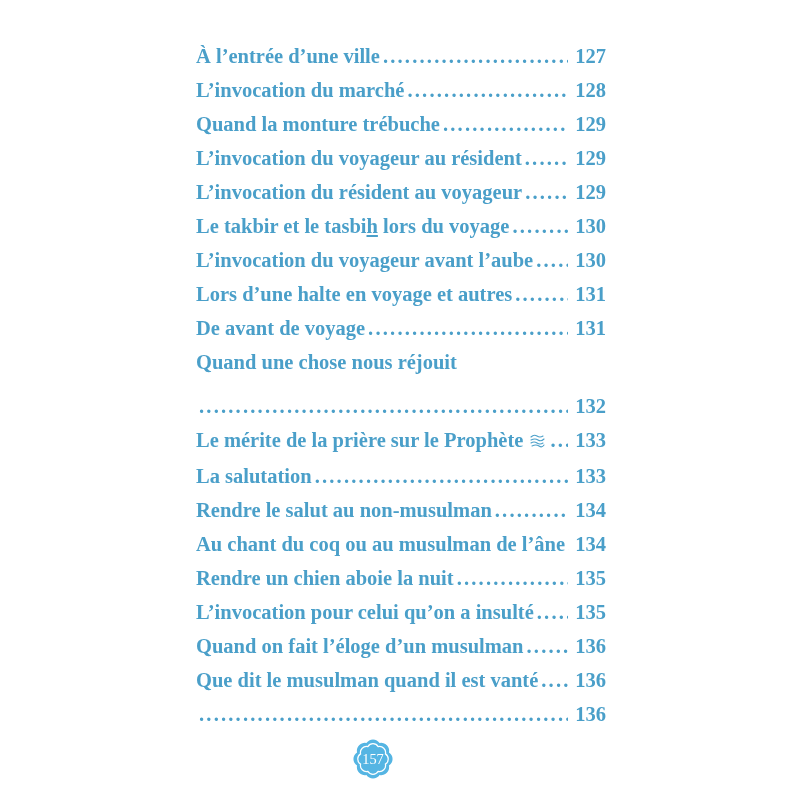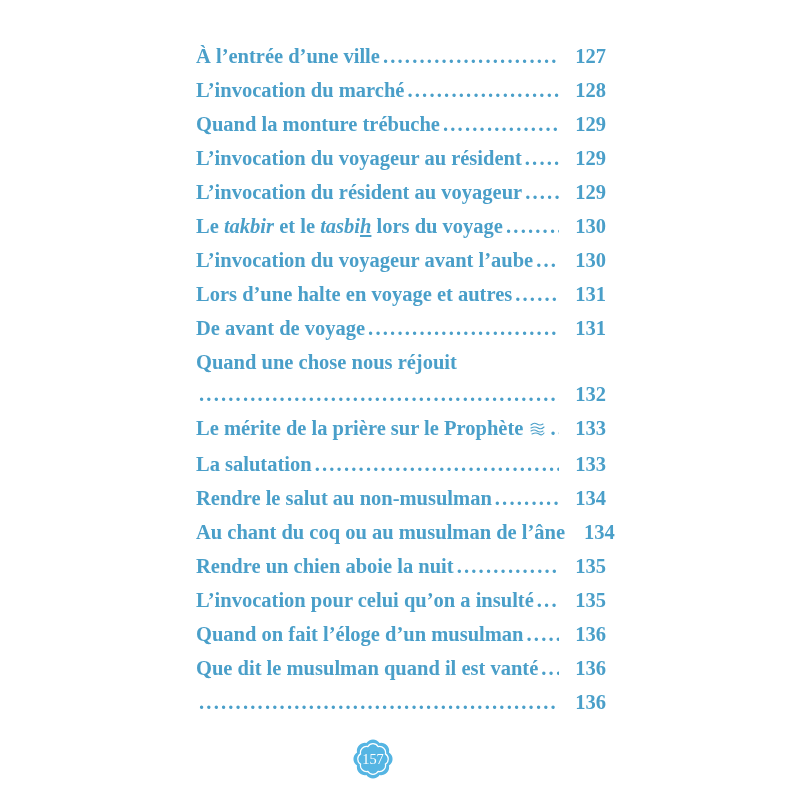--- a/index.html
+++ b/index.html
@@ -23,33 +23,33 @@
     color:var(--ink,#4a9fc9);
     font-weight:bold;
     font-size:20.5px;
   }
   .entry{margin-bottom:10px;}
   .entry .row{
     display:flex;
     align-items:baseline;
     line-height:24px;
   }
-  .line1{line-height:24px;margin-bottom:8px;white-space:nowrap;}
+  .line1{line-height:24px;margin-bottom:20px;white-space:nowrap;}
   .title{white-space:nowrap;}
   .leader{
     flex:1 1 0;
     min-width:0;
     overflow:hidden;
     white-space:nowrap;
     letter-spacing:2.2px;
     margin-left:3px;
     margin-right:2px;
   }
-  .pg{margin-left:14px;}
-  .it{font-style:italic;}
+  .pg{margin-left:5px;}
+  .it{}
   .ul{text-decoration:underline;text-underline-offset:2px;}
   .saws{display:inline-block;vertical-align:-2px;margin:0 1px;}
   .badge{
     position:absolute;
     left:350px;
     top:736px;
     width:46px;height:46px;
   }
 </style>
 </head>

